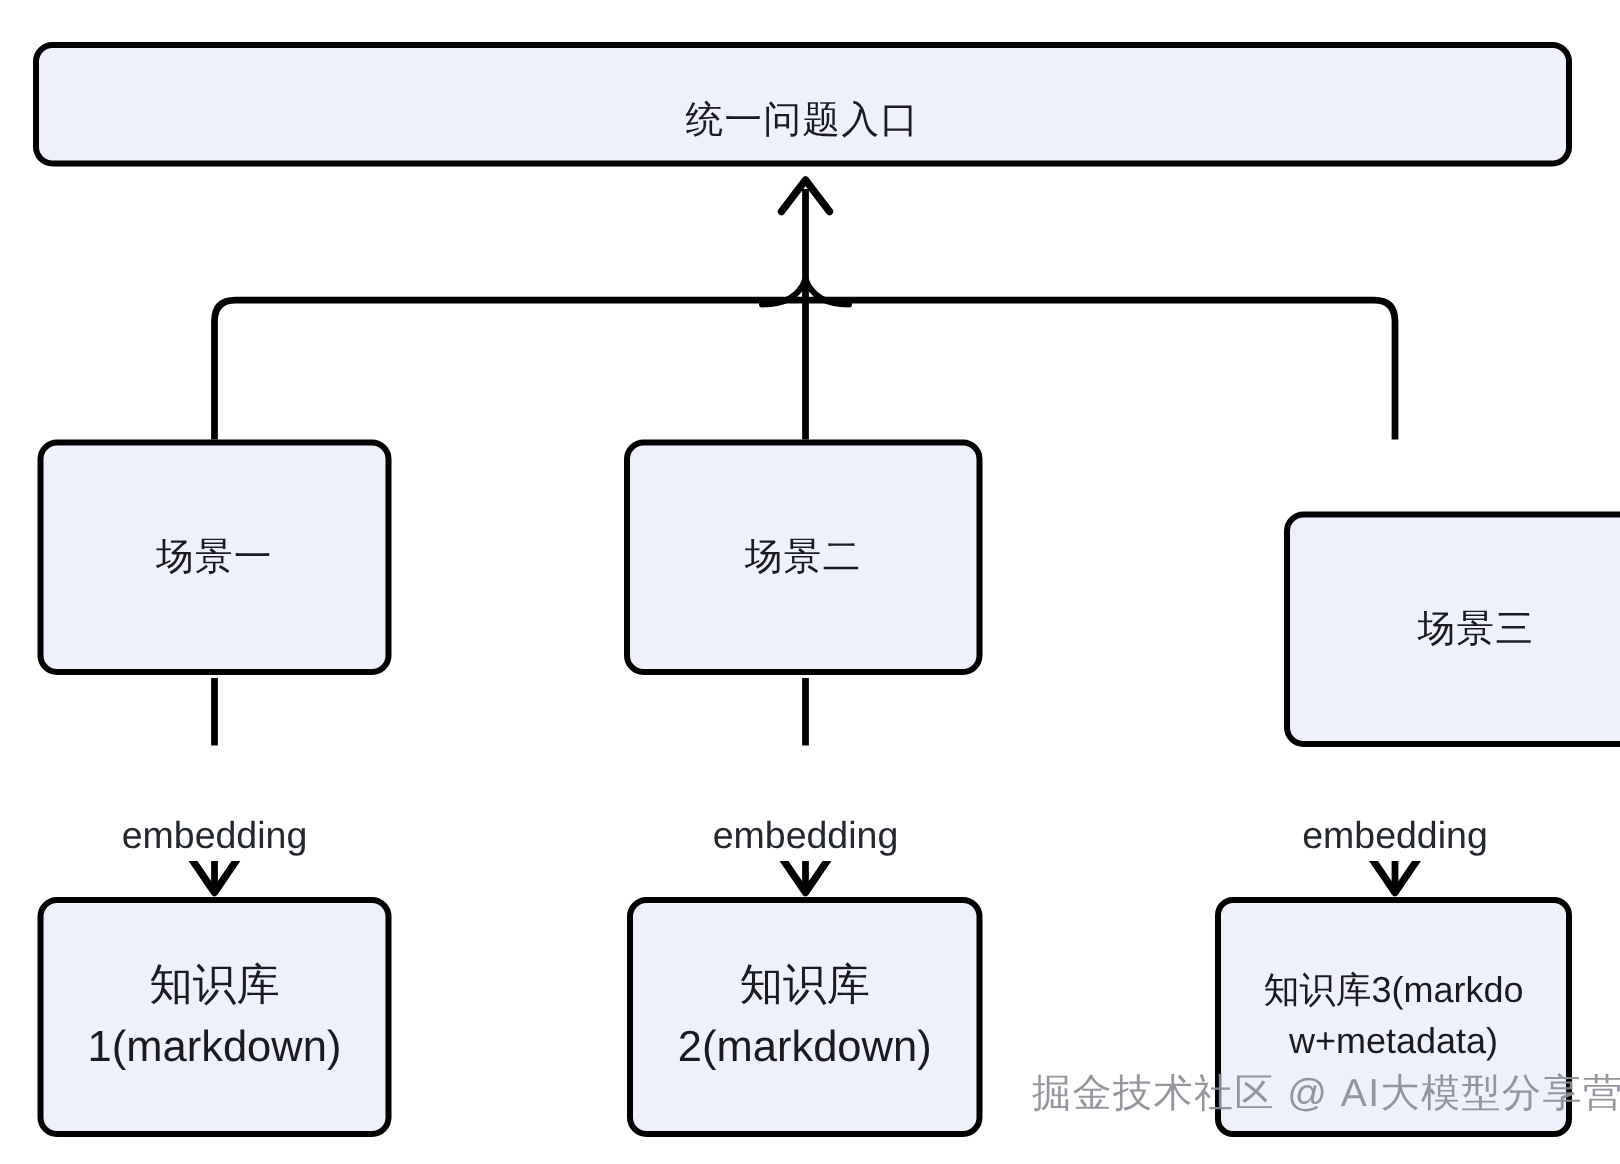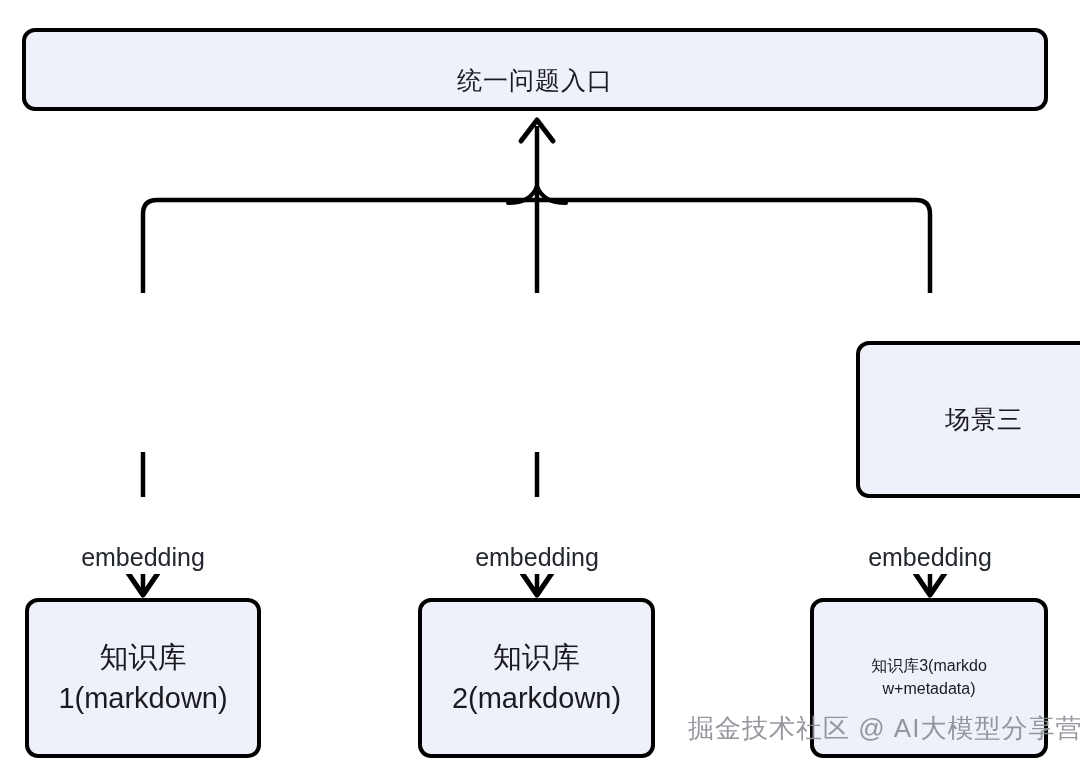--- a/index.html
+++ b/index.html
@@ -66,21 +66,21 @@
   #node-scene-2 { left: 416px; width: 239px; }
   #node-scene-3 { left: 856px; width: 256px; margin-top: 48px; }
 
   .kb-node {
     top: 598px;
     height: 160px;
     font-size: 29px;
   }
   #node-kb-1 { left: 25px;  width: 236px; }
   #node-kb-2 { left: 418px; width: 237px; }
-  #node-kb-3 { left: 810px; width: 238px; font-size: 16px; }
+  #node-kb-3 { left: 810px; width: 238px; font-size: 24px; border-radius: 12px; }
 
   .edge-label {
     position: absolute;
     font-size: 25px;
     color: #23272e;
     background: #ffffff;
     padding: 2px 9px;
     white-space: nowrap;
     transform: translateX(-50%);
     z-index: 2;
@@ -138,20 +138,26 @@
       <path d="M930,452 L930,497" fill="none" stroke="#000000" stroke-width="4.5"></path>
       <path d="M930,545 L930,594" fill="none" stroke="#000000" stroke-width="4.5"></path>
       <path d="M915,573 L930,595 L945,573" fill="none" stroke="#000000" stroke-width="5" stroke-linecap="round" stroke-linejoin="round"></path>
     </g>
   </svg>
 
   <div class="node" id="node-entry">
     <span class="node-label">统一问题入口</span>
   </div>
 
+  <div class="node scene-node" id="node-scene-1">
+    <span class="node-label">场景一</span>
+  </div>
+  <div class="node scene-node" id="node-scene-2">
+    <span class="node-label">场景二</span>
+  </div>
   <div class="node scene-node" id="node-scene-3">
     <span class="node-label">场景三</span>
   </div>
 
   <div class="edge-label" id="edge-label-1">embedding</div>
   <div class="edge-label" id="edge-label-2">embedding</div>
   <div class="edge-label" id="edge-label-3">embedding</div>
 
   <div class="node kb-node" id="node-kb-1">
     <span class="node-label">知识库

